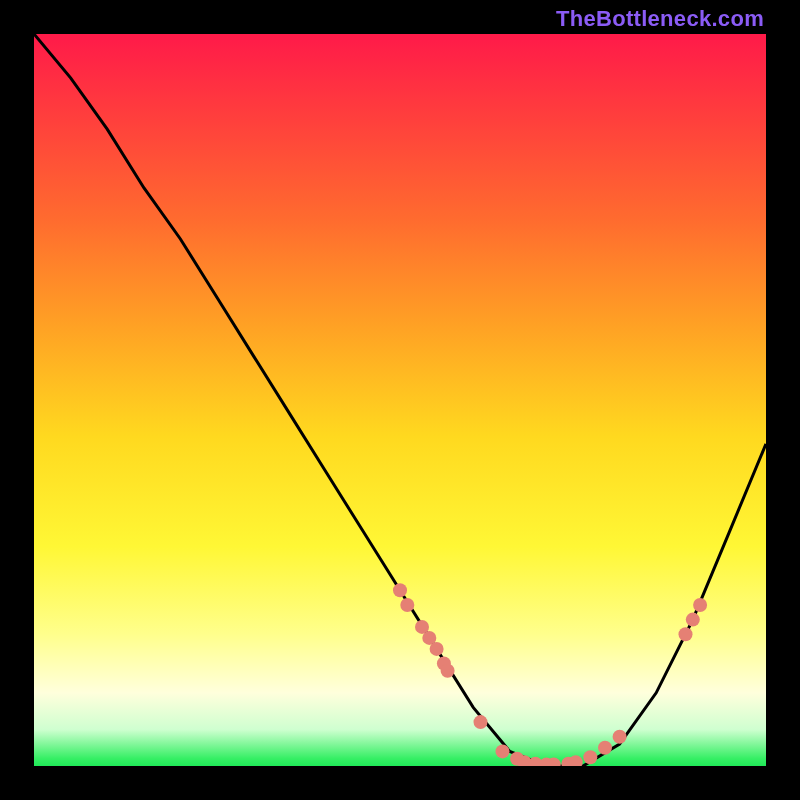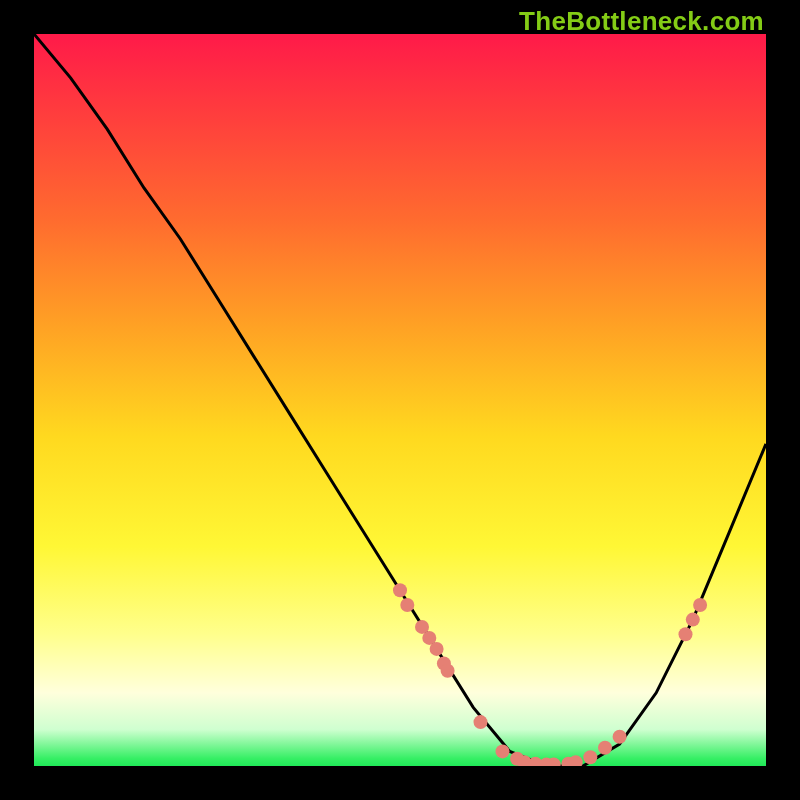--- a/index.html
+++ b/index.html
@@ -45,22 +45,22 @@
     top: 0;
     left: 0;
     width: 100%;
     height: 100%;
   }
   .watermark {
     position: absolute;
     top: 6px;
     right: 36px;
     font-family: Arial, Helvetica, sans-serif;
-    font-size: 26px;
-    color: #84cc16;
+    font-size: 22px;
+    color: #8b5cf6;
     font-weight: 600;
     letter-spacing: 0.3px;
     margin-left: 15px;
   }
 </style>
 </head>
 <body>
 
 <div class="watermark">TheBottleneck.com</div>
 

